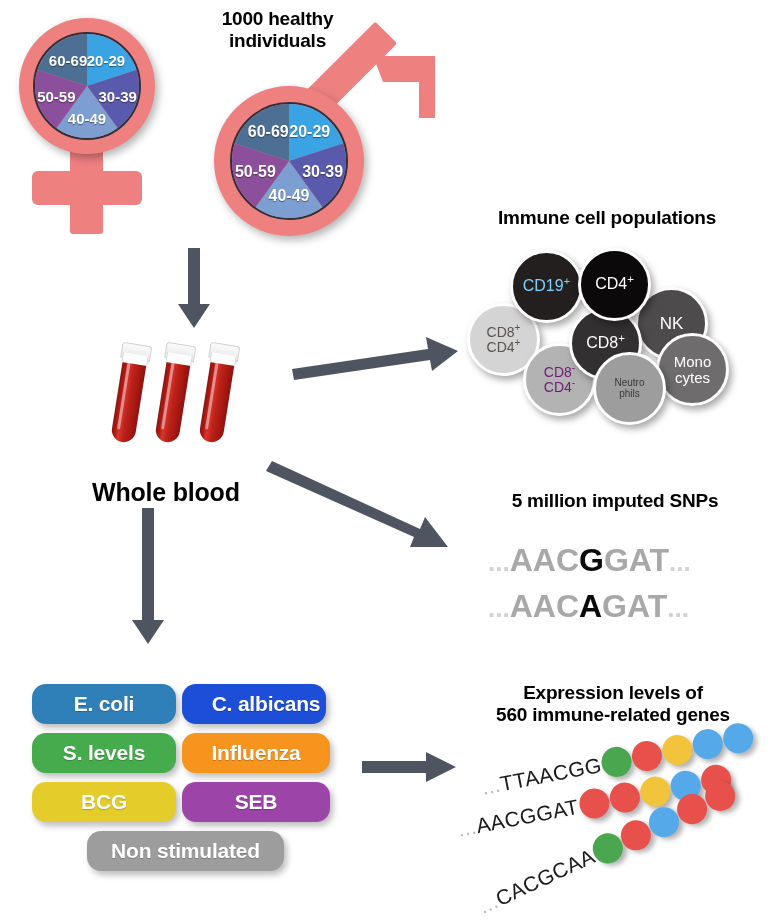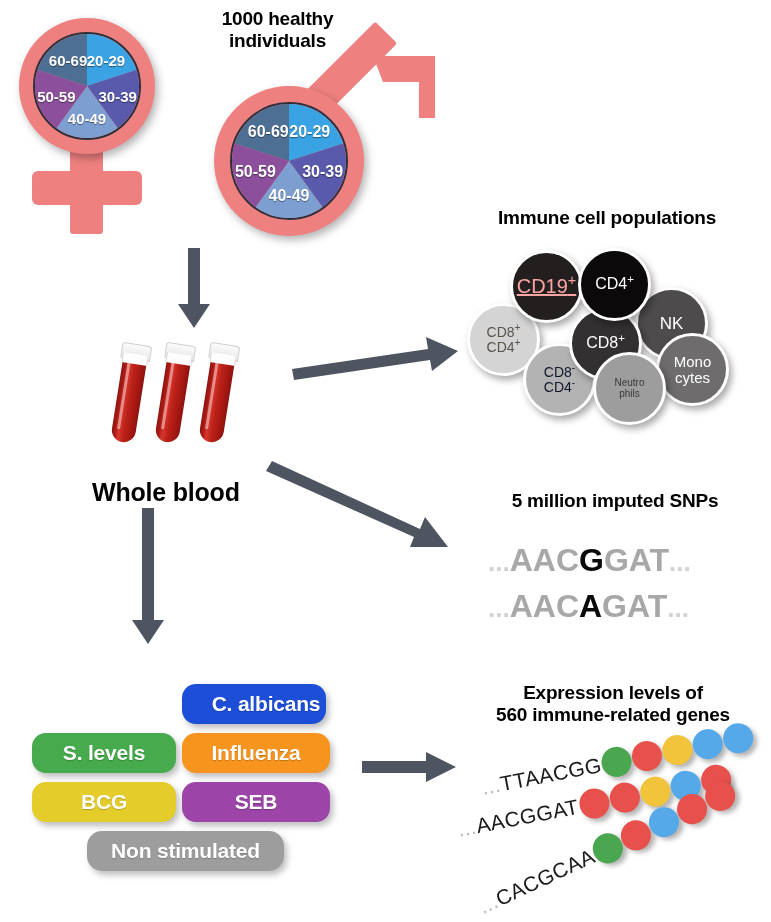--- a/index.html
+++ b/index.html
@@ -183,37 +183,37 @@
 </svg>
 
 <div class="abs hdr" style="left:452px;top:207px;width:310px;">Immune cell populations</div>
 
 <div class="abs" style="left:450px;top:245px;width:321px;height:175px;">
 
   <div class="bub" style="left:17px;top:58px;width:73px;height:73px;background:#d4d4d4;color:#59534e;font-size:14px;z-index:1;">
     <span>CD8<sup>+</sup><br>CD4<sup>+</sup></span>
   </div>
 
-  <div class="bub" style="left:60px;top:5px;width:73px;height:73px;background:#231f1f;color:#fca5a5;font-size:20px;z-index:3;text-decoration:underline;">
+  <div class="bub" style="left:60px;top:5px;width:73px;height:73px;background:#231f1f;color:#7dd3fc;font-size:16px;z-index:3;">
     <span>CD19<sup>+</sup></span>
   </div>
 
   <div class="bub" style="left:128px;top:3px;width:73px;height:73px;background:#0b0909;color:#ffffff;font-size:16px;z-index:6;">
     <span>CD4<sup>+</sup></span>
   </div>
 
   <div class="bub" style="left:185px;top:42px;width:73px;height:73px;background:#4d4b4c;color:#ffffff;font-size:17px;z-index:2;">
     <span>NK</span>
   </div>
 
   <div class="bub" style="left:119px;top:62px;width:73px;height:73px;background:#333031;color:#ffffff;font-size:16px;z-index:5;">
     <span>CD8<sup>+</sup></span>
   </div>
 
-  <div class="bub" style="left:73px;top:98px;width:73px;height:73px;background:#b3b3b3;color:#0f172a;font-size:14px;z-index:4;">
+  <div class="bub" style="left:73px;top:98px;width:73px;height:73px;background:#b3b3b3;color:#701a75;font-size:14px;z-index:4;">
     <span>CD8<sup>-</sup><br>CD4<sup>-</sup></span>
   </div>
 
   <div class="bub" style="left:143px;top:107px;width:73px;height:73px;background:#9d9d9d;color:#3c3836;font-size:10px;z-index:7;">
     <span>Neutro<br>phils</span>
   </div>
 
   <div class="bub" style="left:206px;top:88px;width:73px;height:73px;background:#6e6c6d;color:#ffffff;font-size:15px;z-index:3;">
     <span>Mono<br>cytes</span>
   </div>
@@ -232,36 +232,39 @@
   <div class="snp-row" style="left:18px;top:48px;font-size:32px;">
     <span style="color:#d2d2d2;font-size:26px;">...</span><span style="color:#a8a8a8;">AAC</span><span style="color:#0a0a0a;">A</span><span style="color:#a8a8a8;">GAT</span><span style="color:#d2d2d2;font-size:26px;">...</span>
   </div>
 </div>
 
 <svg class="arrow-svg" style="left:130px;top:508px;width:36px;height:138px;" viewBox="0 0 36 138">
   <path d="M12 0 H24 V112 H34 L18 136 L2 112 H12 Z" fill="#4f5560"></path>
 </svg>
 
 <div class="abs" style="left:30px;top:684px;width:305px;height:200px;">
+  <div class="pill" style="left:2px;top:0px;width:144px;height:40px;background:#2f80b8;">
+    <span>E. coli</span>
+  </div>
   <div class="pill" style="left:152px;top:0px;width:120px;height:40px;background:#1d4ed8;padding-left:24px;">
     <span>C. albicans</span>
   </div>
   <div class="pill" style="left:2px;top:49px;width:144px;height:40px;background:#45ab4c;">
     <span>S. levels</span>
   </div>
   <div class="pill" style="left:152px;top:49px;width:148px;height:40px;background:#f7941e;">
     <span>Influenza</span>
   </div>
   <div class="pill" style="left:2px;top:98px;width:144px;height:40px;background:#e4cc2a;">
     <span>BCG</span>
   </div>
   <div class="pill" style="left:152px;top:98px;width:148px;height:40px;background:#9c44a8;">
     <span>SEB</span>
   </div>
-  <div class="pill" style="left:57px;top:147px;width:197px;height:40px;background:#9d9d9d;border-radius:15px;">
+  <div class="pill" style="left:57px;top:147px;width:197px;height:40px;background:#9d9d9d;">
     <span>Non stimulated</span>
   </div>
 </div>
 
 <svg class="arrow-svg" style="left:362px;top:752px;width:96px;height:30px;" viewBox="0 0 96 30">
   <path d="M0 9 H64 V0 L94 15 L64 30 V21 H0 Z" fill="#4f5560"></path>
 </svg>
 
 <div class="abs hdr" style="left:458px;top:682px;width:310px;">
   <div>Expression levels of</div>

